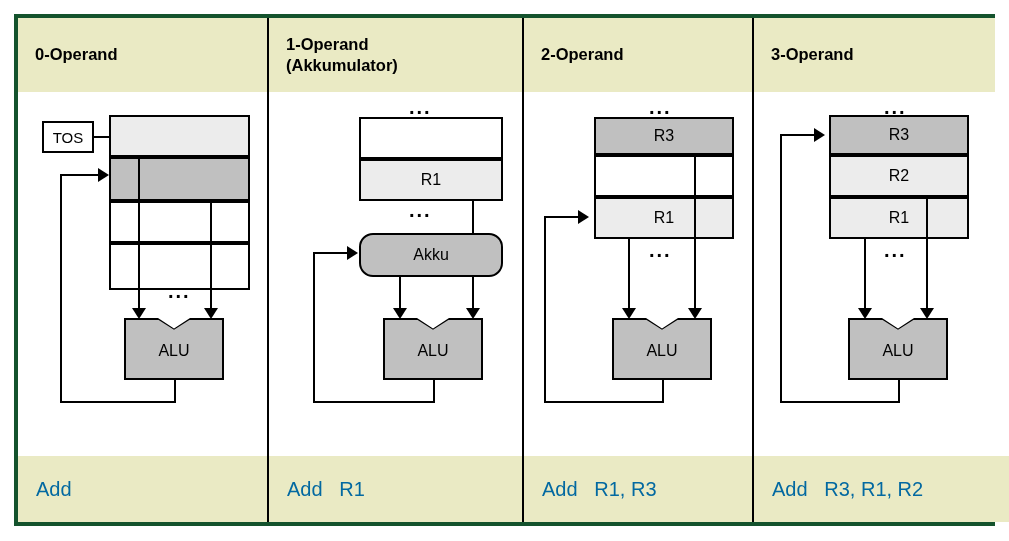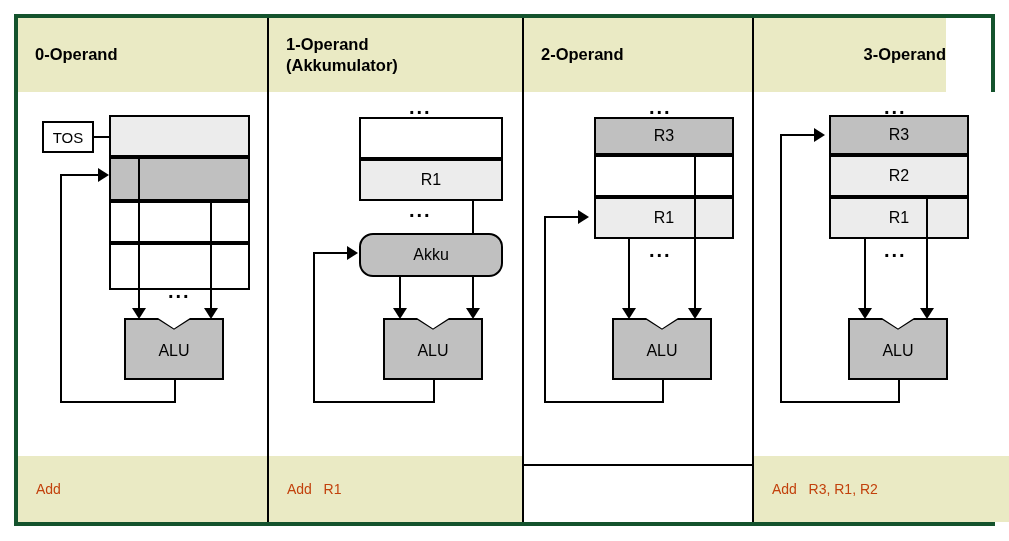--- a/index.html
+++ b/index.html
@@ -68,22 +68,22 @@
     position: absolute;
     bottom: 0;
     height: 66px;
     background: #eaeac4;
     box-sizing: border-box;
     display: flex;
     align-items: center;
     padding-left: 18px;
   }
   .instr-text {
-    font-size: 14px;
-    color: #c2410c;
+    font-size: 20px;
+    color: #0369a1;
     white-space: pre;
   }
 
   
   .diagram-cell {
     position: absolute;
     top: 74px;
     height: 372px;
     background: #ffffff;
     box-sizing: border-box;
@@ -196,21 +196,21 @@
     <div class="header-cell" style="left:0px;width:249px;">
       <div class="header-line">0-Operand</div>
     </div>
     <div class="header-cell" style="left:251px;width:253px;">
       <div class="header-line">1-Operand</div>
       <div class="header-line">(Akkumulator)</div>
     </div>
     <div class="header-cell" style="left:506px;width:228px;">
       <div class="header-line">2-Operand</div>
     </div>
-    <div class="header-cell" style="left:736px;width:192px;text-align:right;">
+    <div class="header-cell" style="left:736px;width:241px;">
       <div class="header-line">3-Operand</div>
     </div>
 
     <div class="diagram-cell" style="left:0px;width:249px;">
 
       <div class="tos-box" style="left:24px;top:29px;width:52px;height:32px;text-align:center;">TOS</div>
 
       <div class="seg-h" style="left:76px;top:44px;width:18px;"></div>
       <div class="arrow-right" style="left:92px;top:38px;"></div>
 
@@ -325,18 +325,21 @@
       <div class="seg-h" style="left:26px;top:42px;width:42px;"></div>
       <div class="arrow-right" style="left:60px;top:36px;"></div>
     </div>
 
     <div class="instr-cell" style="left:0px;width:249px;">
       <span class="instr-text">Add</span>
     </div>
     <div class="instr-cell" style="left:251px;width:253px;">
       <span class="instr-text">Add   R1</span>
     </div>
+    <div class="instr-cell" style="left:506px;width:228px;">
+      <span class="instr-text">Add   R1, R3</span>
+    </div>
     <div class="instr-cell" style="left:736px;width:282px;">
       <span class="instr-text">Add   R3, R1, R2</span>
     </div>
 
   </div>
 </div>
 
 </body></html>

